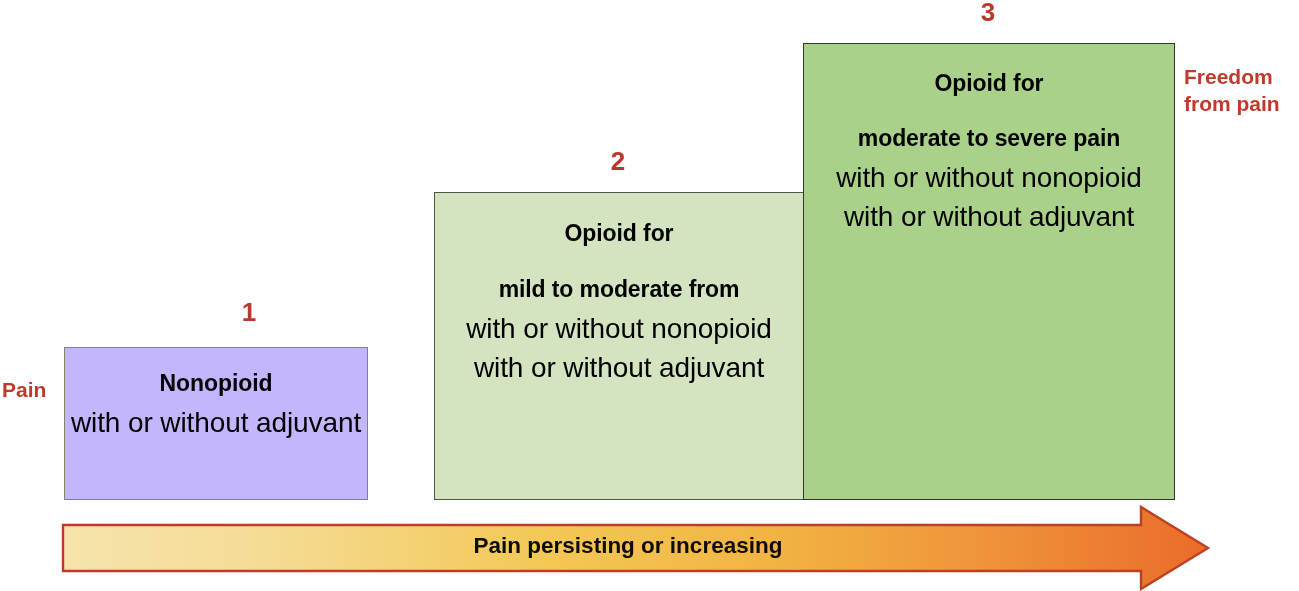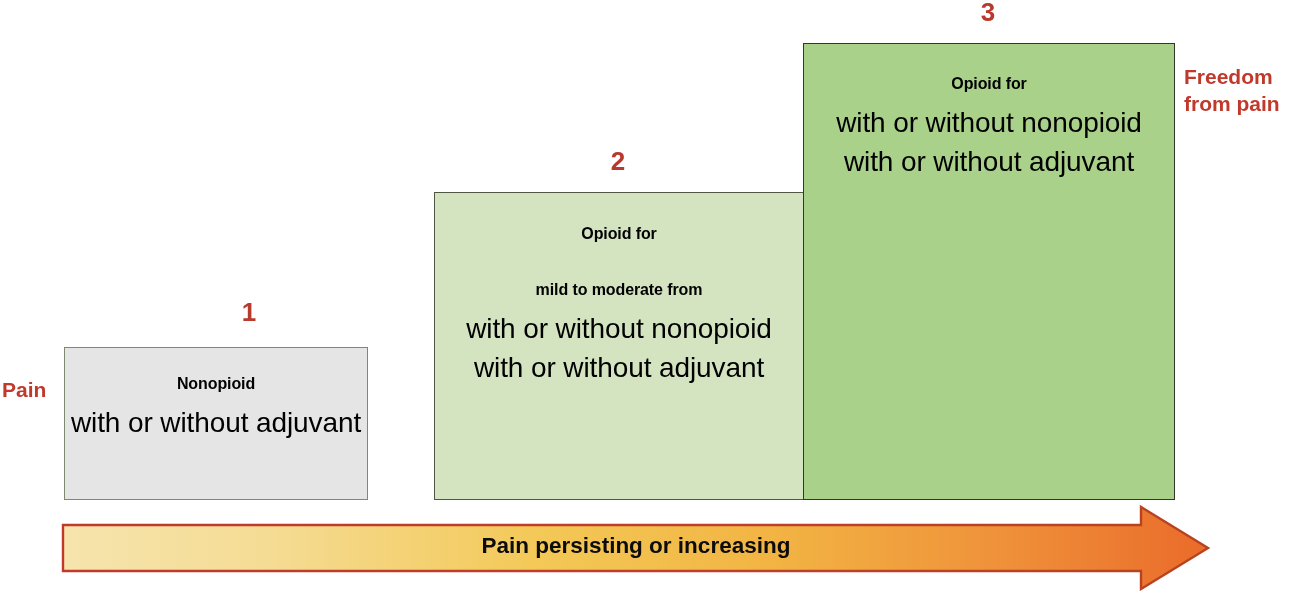--- a/index.html
+++ b/index.html
@@ -29,37 +29,37 @@
     box-sizing: border-box;
     border: 1.5px solid #4a4a3e;
     display: flex;
     flex-direction: column;
     align-items: center;
     text-align: center;
     color: #000000;
   }
   #step-1 {
     left: 64px;  top: 347px;  width: 304px; height: 153px;
-    background: #e5e5e5;
+    background: #c4b5fd;
     border-color: #7d8a70;
   }
   #step-2 {
     left: 434px; top: 192px;  width: 370px; height: 308px;
     background: #d4e4c1;
     border-color: #4f5744;
   }
   #step-3 {
     left: 803px; top: 43px;   width: 372px; height: 457px;
     background: #a9d189;
     border-color: #33362b;
   }
 
   .step-title {
     font-weight: bold;
-    font-size: 16px;
+    font-size: 23px;
     line-height: 31px;
     letter-spacing: -0.1px;
   }
   .step-sub {
     font-weight: normal;
     font-size: 28px;
     line-height: 31px;
     letter-spacing: -0.1px;
   }
   #step-1 .step-title { margin-top: 20px; }
@@ -107,21 +107,21 @@
   #arrow-wrap {
     position: absolute;
     left: 60px;
     top: 503px;
     width: 1152px;
     height: 90px;
   }
   #arrow-svg { display: block; }
   #arrow-label {
     position: absolute;
-    left: 71px;
+    left: 63px;
     top: 533px;
     width: 1130px;
     text-align: center;
     font-weight: bold;
     font-size: 22.5px;
     color: #0c0c0c;
     pointer-events: none;
   }
 </style>
 </head>
@@ -140,20 +140,21 @@
 
   <div class="step-box" id="step-2">
     <div class="step-title">Opioid for</div>
     <div class="step-title">mild to moderate from</div>
     <div class="step-sub">with or without nonopioid</div>
     <div class="step-sub">with or without adjuvant</div>
   </div>
 
   <div class="step-box" id="step-3">
     <div class="step-title">Opioid for</div>
+    <div class="step-title">moderate to severe pain</div>
     <div class="step-sub">with or without nonopioid</div>
     <div class="step-sub">with or without adjuvant</div>
   </div>
 
   <div class="side-label" id="label-pain">Pain</div>
 
   <div class="side-label" id="label-freedom">
     <div>Freedom</div>
     <div>from pain</div>
   </div>

